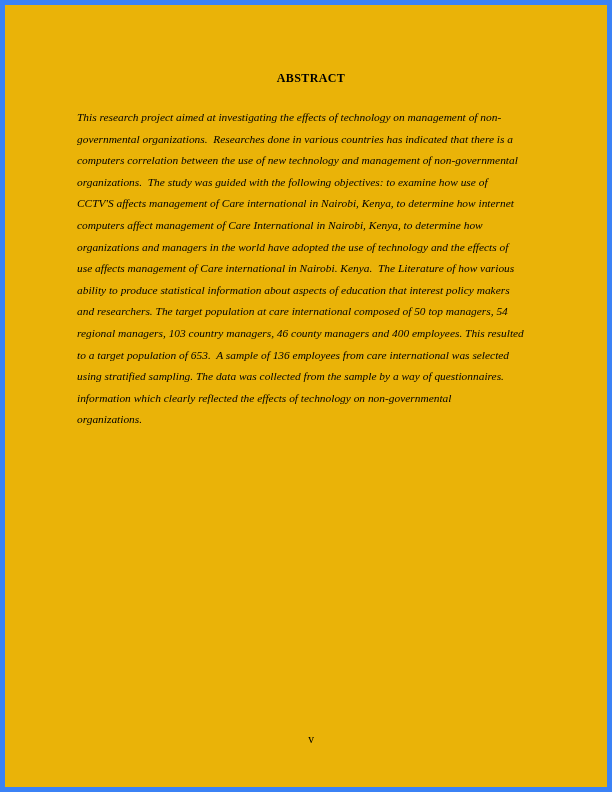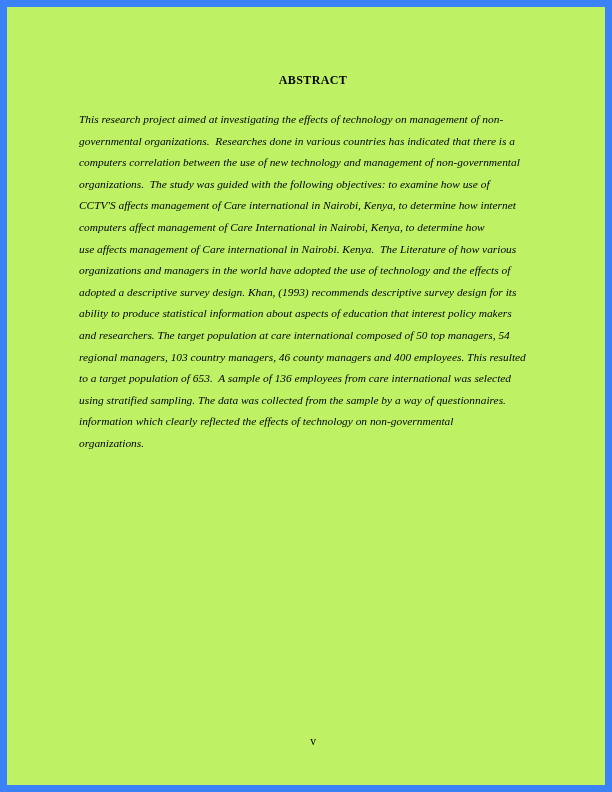--- a/index.html
+++ b/index.html
@@ -10,24 +10,24 @@
   body {
     width: 612px;
     height: 792px;
     font-family: "Liberation Serif", serif;
     color: #000000;
   }
   .page {
     position: relative;
     width: 612px;
     height: 792px;
-    background: #bef264;
+    background: #eab308;
     overflow: hidden;
     box-sizing: border-box;
-    border: 7px solid #3b82f6;
+    border: 5px solid #3b82f6;
   }
   .heading {
     position: absolute;
     top: 66px;
     left: 0;
     width: 612px;
     margin: 0;
     text-align: center;
     font-size: 12px;
     font-weight: bold;
@@ -63,23 +63,22 @@
 <div class="page">
   <h1 class="heading">ABSTRACT</h1>
 
   <div class="body-text">
       <div class="line">This research project aimed at investigating the effects of technology on management of non-</div>
       <div class="line">governmental organizations.  Researches done in various countries has indicated that there is a</div>
       <div class="line">computers correlation between the use of new technology and management of non-governmental</div>
       <div class="line">organizations.  The study was guided with the following objectives: to examine how use of</div>
       <div class="line">CCTV'S affects management of Care international in Nairobi, Kenya, to determine how internet</div>
       <div class="line">computers affect management of Care International in Nairobi, Kenya, to determine how</div>
+      <div class="line">organizations and managers in the world have adopted the use of technology and the effects of</div>
       <div class="line">use affects management of Care international in Nairobi. Kenya.  The Literature of how various</div>
-      <div class="line">organizations and managers in the world have adopted the use of technology and the effects of</div>
-      <div class="line">adopted a descriptive survey design. Khan, (1993) recommends descriptive survey design for its</div>
       <div class="line">ability to produce statistical information about aspects of education that interest policy makers</div>
       <div class="line">and researchers. The target population at care international composed of 50 top managers, 54</div>
       <div class="line">regional managers, 103 country managers, 46 county managers and 400 employees. This resulted</div>
       <div class="line">to a target population of 653.  A sample of 136 employees from care international was selected</div>
       <div class="line">using stratified sampling. The data was collected from the sample by a way of questionnaires.</div>
       <div class="line">information which clearly reflected the effects of technology on non-governmental</div>
       <div class="line">organizations.</div>
     </div>
 
   <div class="page-number">v</div>

